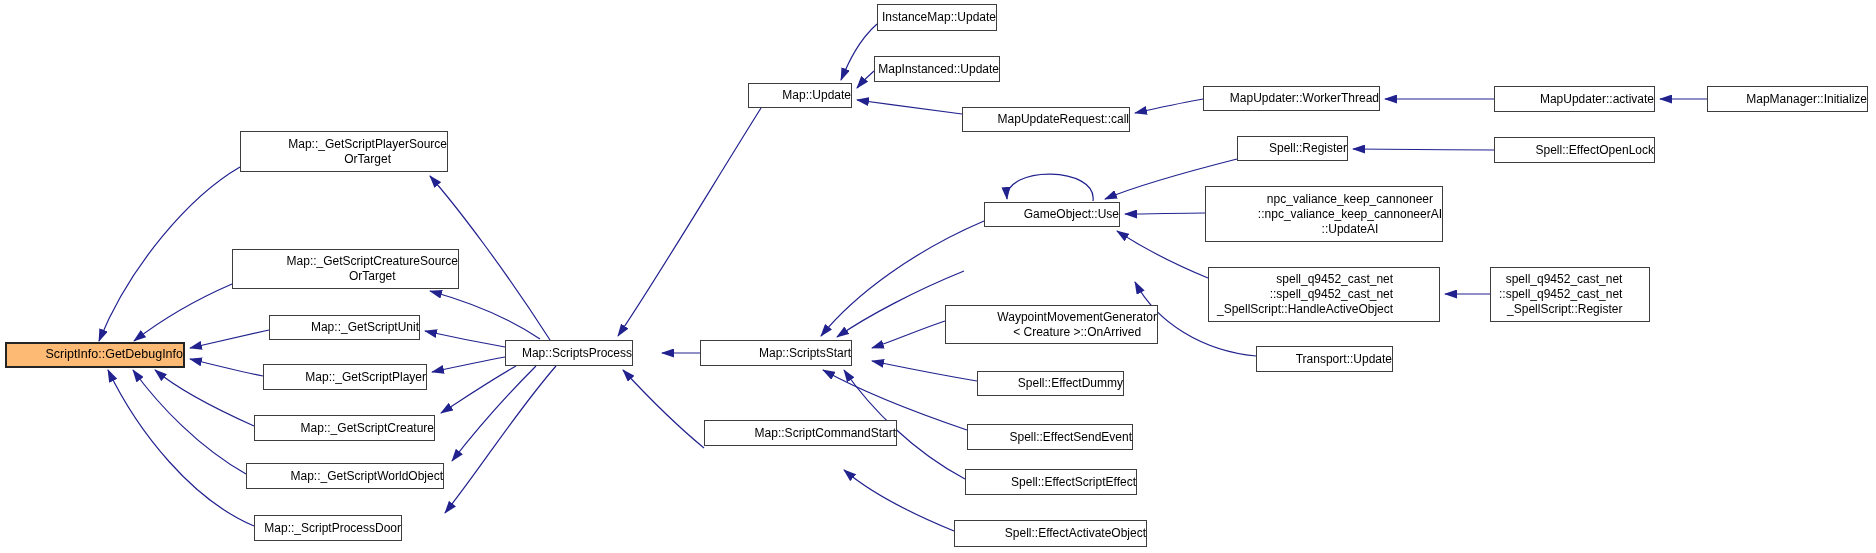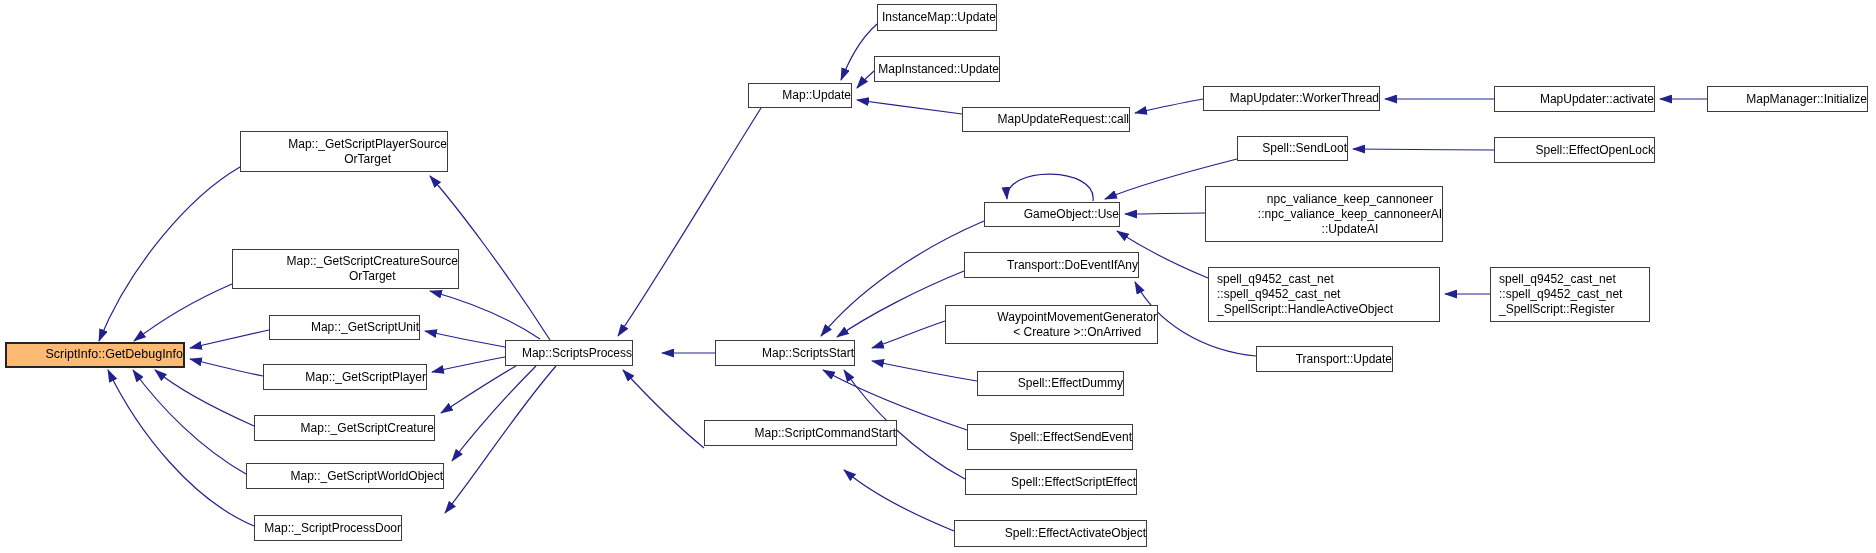--- a/index.html
+++ b/index.html
@@ -27,21 +27,21 @@
     white-space:pre-line;
     text-align:center;
     line-height:1.25;
   }
   .node.hl{
     background:#fdba74;
     border:2px solid #242424;
     font-size:12.5px;
   }
   .node.left{justify-content:flex-start;padding-left:8px;}
-  .node.left span{text-align:left;}
+  .node.left span{text-align:right;}
 </style>
 </head>
 <body>
 
 <div id="graph">
 
   <svg id="edges" width="1876" height="553" viewBox="0 0 1876 553">
     <defs>
       <marker id="arr" markerUnits="userSpaceOnUse" markerWidth="13" markerHeight="9" refX="12" refY="4.5" orient="auto">
         <path d="M0,0 L13,4.5 L0,9 Z" fill="#22228f"></path>
@@ -110,21 +110,21 @@
     </div>
   <div class="node" style="left:246px;top:463px;width:198px;height:26px">
       <span>Map::_GetScriptWorldObject</span>
     </div>
   <div class="node" style="left:254px;top:515px;width:148px;height:26px">
       <span>Map::_ScriptProcessDoor</span>
     </div>
   <div class="node" style="left:505px;top:340px;width:128px;height:26px">
       <span>Map::ScriptsProcess</span>
     </div>
-  <div class="node" style="left:715px;top:340px;width:140px;height:26px">
+  <div class="node" style="left:700px;top:340px;width:152px;height:26px">
       <span>Map::ScriptsStart</span>
     </div>
   <div class="node" style="left:704px;top:420px;width:193px;height:26px">
       <span>Map::ScriptCommandStart</span>
     </div>
   <div class="node" style="left:748px;top:83px;width:104px;height:25px">
       <span>Map::Update</span>
     </div>
   <div class="node" style="left:877px;top:4px;width:120px;height:27px">
       <span>InstanceMap::Update</span>
@@ -138,21 +138,21 @@
   <div class="node" style="left:1203px;top:86px;width:177px;height:25px">
       <span>MapUpdater::WorkerThread</span>
     </div>
   <div class="node" style="left:1494px;top:86px;width:161px;height:26px">
       <span>MapUpdater::activate</span>
     </div>
   <div class="node" style="left:1707px;top:86px;width:161px;height:26px">
       <span>MapManager::Initialize</span>
     </div>
   <div class="node" style="left:1237px;top:136px;width:111px;height:25px">
-      <span>Spell::SendLoot</span>
+      <span>Spell::Register</span>
     </div>
   <div class="node" style="left:1494px;top:137px;width:161px;height:26px">
       <span>Spell::EffectOpenLock</span>
     </div>
   <div class="node" style="left:984px;top:202px;width:136px;height:25px">
       <span>GameObject::Use</span>
     </div>
   <div class="node" style="left:1205px;top:186px;width:238px;height:56px">
       <span>npc_valiance_keep_cannoneer
 ::npc_valiance_keep_cannoneerAI
@@ -164,23 +164,20 @@
 _SpellScript::HandleActiveObject</span>
     </div>
   <div class="node left" style="left:1490px;top:267px;width:160px;height:55px">
       <span>spell_q9452_cast_net
 ::spell_q9452_cast_net
 _SpellScript::Register</span>
     </div>
   <div class="node" style="left:1256px;top:346px;width:137px;height:26px">
       <span>Transport::Update</span>
     </div>
-  <div class="node" style="left:964px;top:252px;width:175px;height:26px">
-      <span>Transport::DoEventIfAny</span>
-    </div>
   <div class="node" style="left:945px;top:305px;width:213px;height:39px">
       <span>WaypointMovementGenerator
 &lt; Creature &gt;::OnArrived</span>
     </div>
   <div class="node" style="left:977px;top:371px;width:147px;height:25px">
       <span>Spell::EffectDummy</span>
     </div>
   <div class="node" style="left:967px;top:424px;width:166px;height:26px">
       <span>Spell::EffectSendEvent</span>
     </div>

